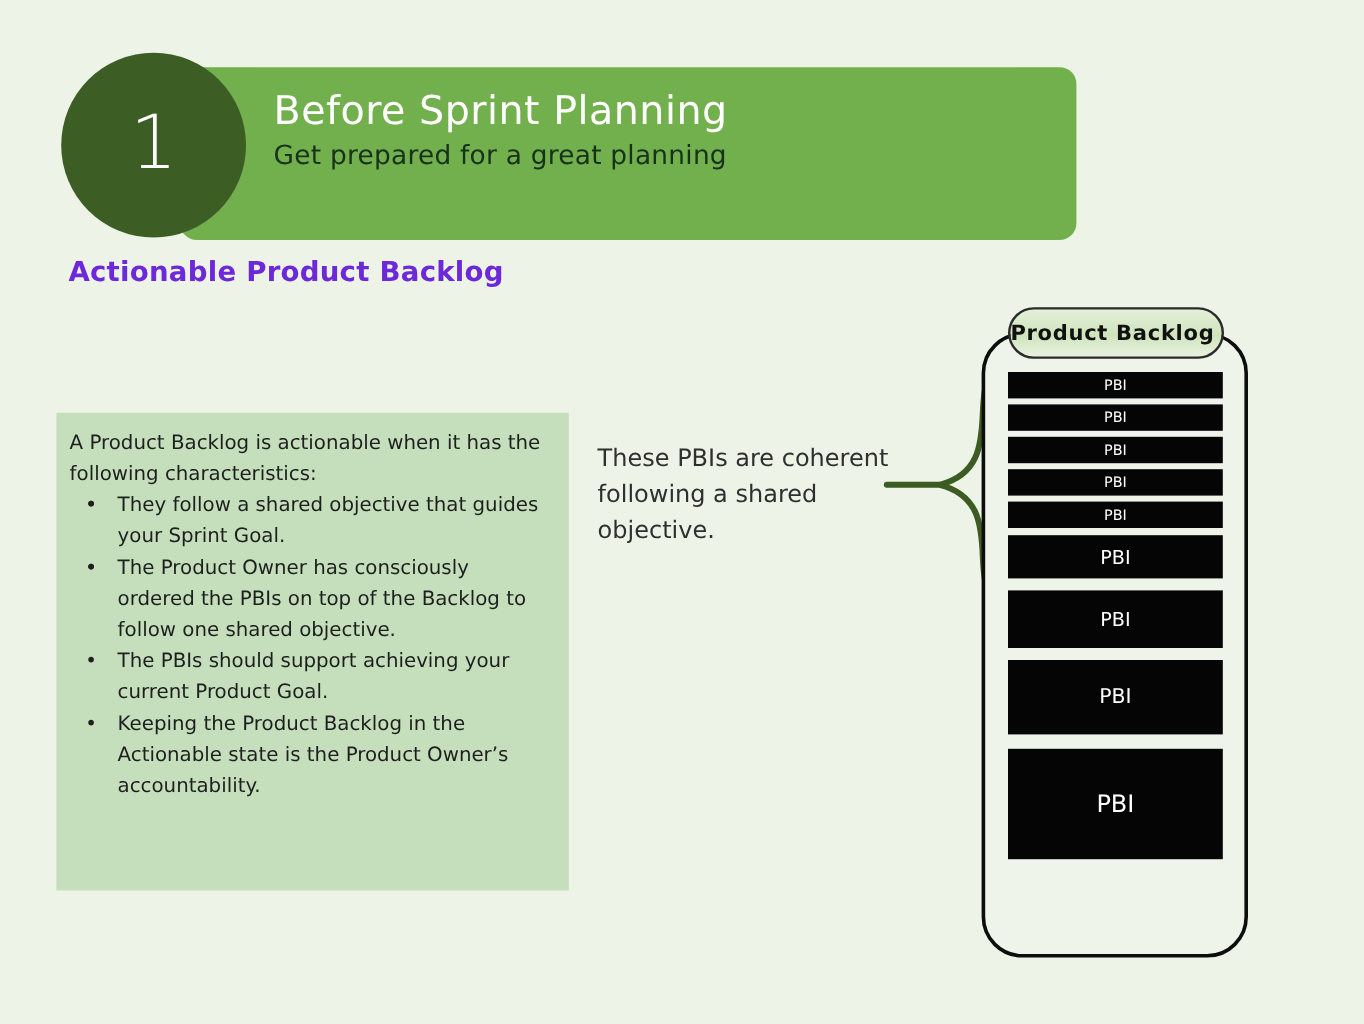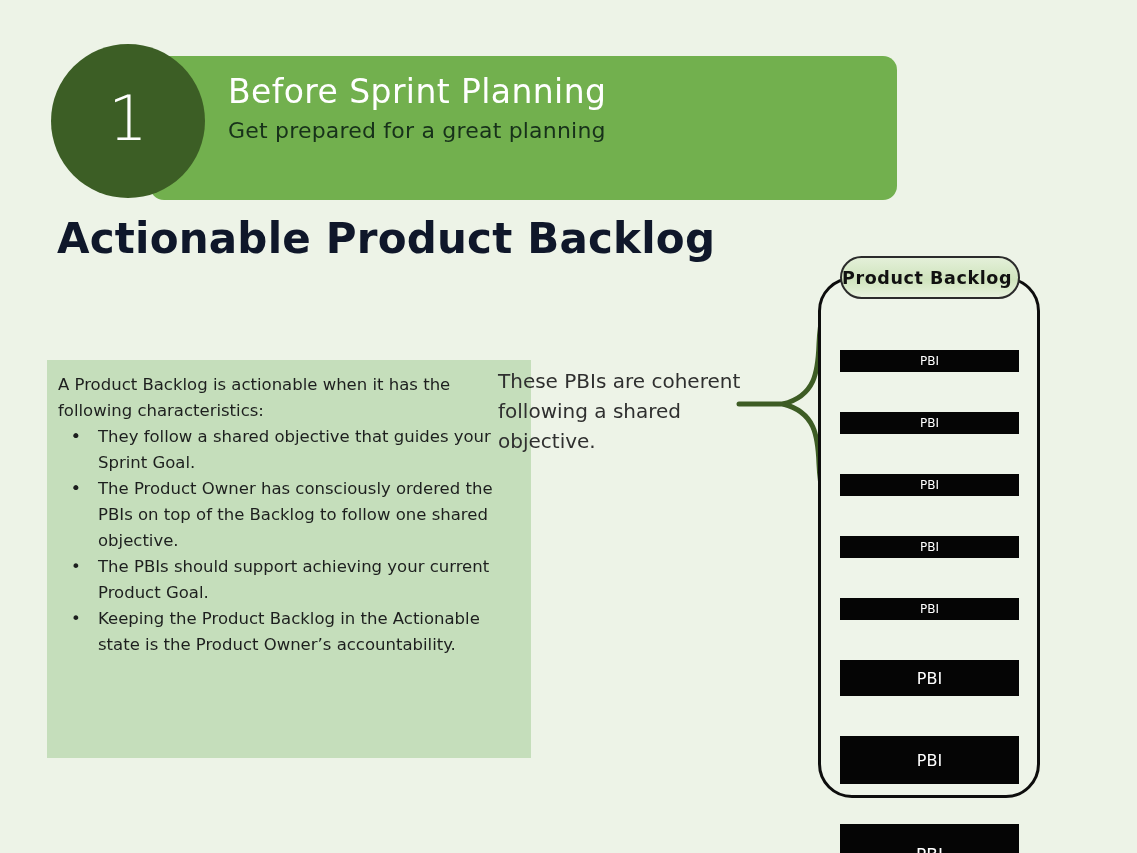--- a/index.html
+++ b/index.html
@@ -77,34 +77,34 @@
     font-family: "DejaVu Sans", sans-serif;
     letter-spacing: 0;
     margin-top: -4px;
   }
 
   
   .slide-title {
     position: absolute;
     left: 57px;
     top: 214px;
-    font-size: 42px;
+    font-size: 23px;
     font-weight: bold;
-    color: #0f172a;
+    color: #6d28d9;
     letter-spacing: 0.2px;
     font-family: "DejaVu Sans", sans-serif;
     white-space: nowrap;
   }
 
   
   .text-box {
     position: absolute;
     left: 47px;
-    top: 360px;
-    width: 484px;
+    top: 344px;
+    width: 427px;
     height: 398px;
     background: #c5debb;
     box-sizing: border-box;
     padding: 12px 14px 10px 11px;
   }
   .tb-intro {
     font-size: 16.5px;
     line-height: 26px;
     color: #1d1f1e;
     font-family: "DejaVu Sans", sans-serif;
@@ -194,21 +194,20 @@
     width: 179px;
   }
   .pbi {
     background: #050505;
     color: #ffffff;
     display: flex;
     align-items: center;
     justify-content: center;
     font-family: "DejaVu Sans", sans-serif;
     box-sizing: border-box;
-    margin-top: 40px;
   }
 </style>
 </head>
 <body>
 
 <div class="slide">
 
   <div class="header-banner">
     <div class="header-banner-inner">
       <div class="header-title">Before Sprint Planning</div>

